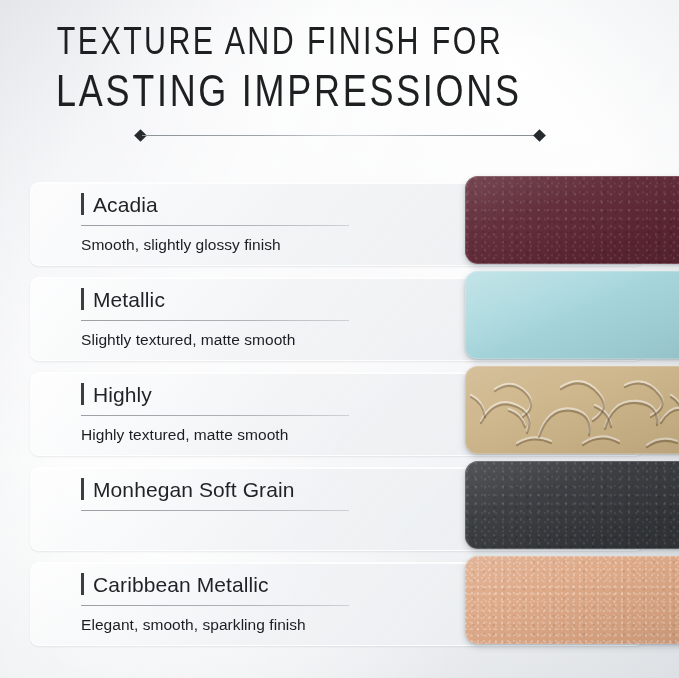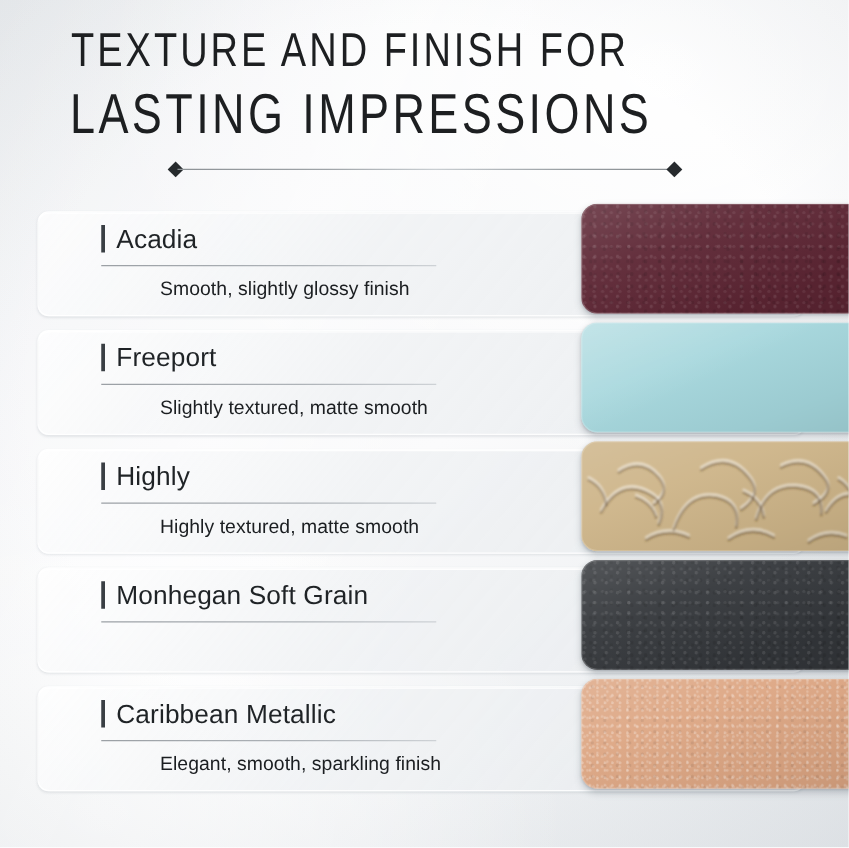--- a/index.html
+++ b/index.html
@@ -97,21 +97,21 @@
     height: 9px;
     background: #262a2d;
     transform: rotate(45deg);
   }
   .diamond.left  { left: 0; }
   .diamond.right { right: 0; }
 
   
   .rows {
     position: absolute;
-    top: 163px;
+    top: 176px;
     left: 0;
     width: 627px;
     z-index: 3;
   }
   .row {
     position: relative;
     height: 95px;
   }
 
   .card {
@@ -167,21 +167,20 @@
   }
   .desc {
     color: #1b1e21;
     font-family: "Liberation Sans", sans-serif;
     font-weight: 400;
     font-size: 15.5px;
     letter-spacing: 0.05px;
     line-height: 1;
     margin-top: 11px;
     white-space: nowrap;
-    margin-left: 47px;
   }
 
   
   .swatch {
     position: absolute;
     left: 465px;
     top: 0px;
     width: 232px;
     height: 88px;
     border-radius: 13px;
@@ -273,21 +272,21 @@
           <div class="swatch-grain grain-pebble"></div>
           <div class="swatch-gloss"></div>
           <div class="swatch-rim"></div>
         </div>
       </div>
       <div class="row">
         <div class="card">
           <div class="card-text">
             <div class="name-wrap">
               <span class="accent-bar"></span>
-              <span class="name">Freeport</span>
+              <span class="name">Metallic</span>
             </div>
             <div class="underline"></div>
             <div class="desc">Slightly textured, matte smooth</div>
           </div>
         </div>
         <div class="swatch">
           <div class="swatch-base" style="background:#a4d6dc;"></div>
           <div class="swatch-grain grain-smooth"></div>
           <div class="swatch-gloss"></div>
           <div class="swatch-rim"></div>

